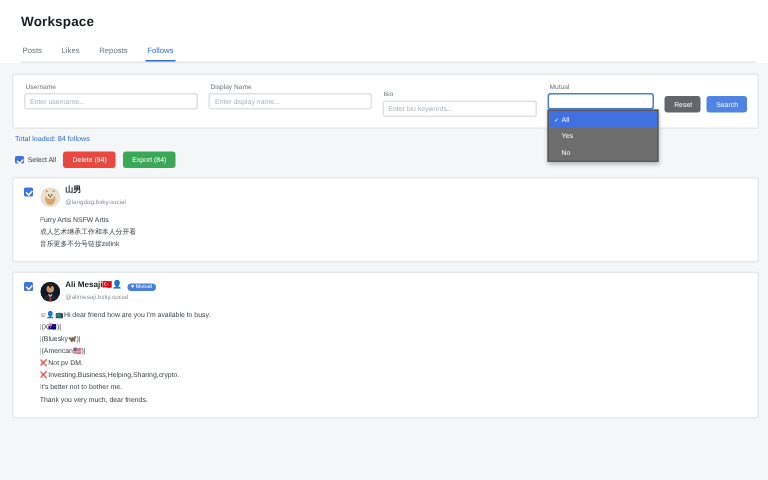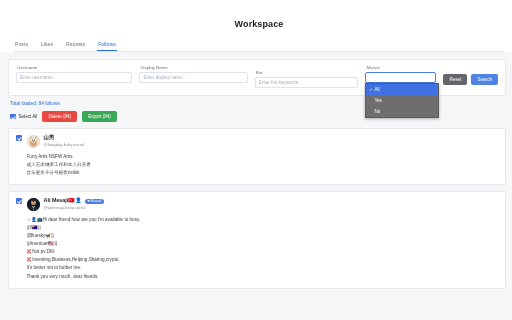--- a/index.html
+++ b/index.html
@@ -19,23 +19,22 @@
     width: 512px;
     height: 320px;
     position: relative;
     background: #f5f6f7;
     box-sizing: border-box;
     padding: 0 6px 0 8px;
     overflow: hidden;
   }
   .header-zone {
     background: #ffffff;
-    padding: 19px 8px 0 8px;
+    padding: 9px 8px 0 8px;
     margin: 0 -6px 0 -8px;
-    text-align: center;
   }
   .page-title {
     font-size: 9px;
     font-weight: bold;
     color: #1a1d20;
     letter-spacing: 0.1px;
     margin: 0 0 0 6px;
   }
   .tabs {
     display: flex;

